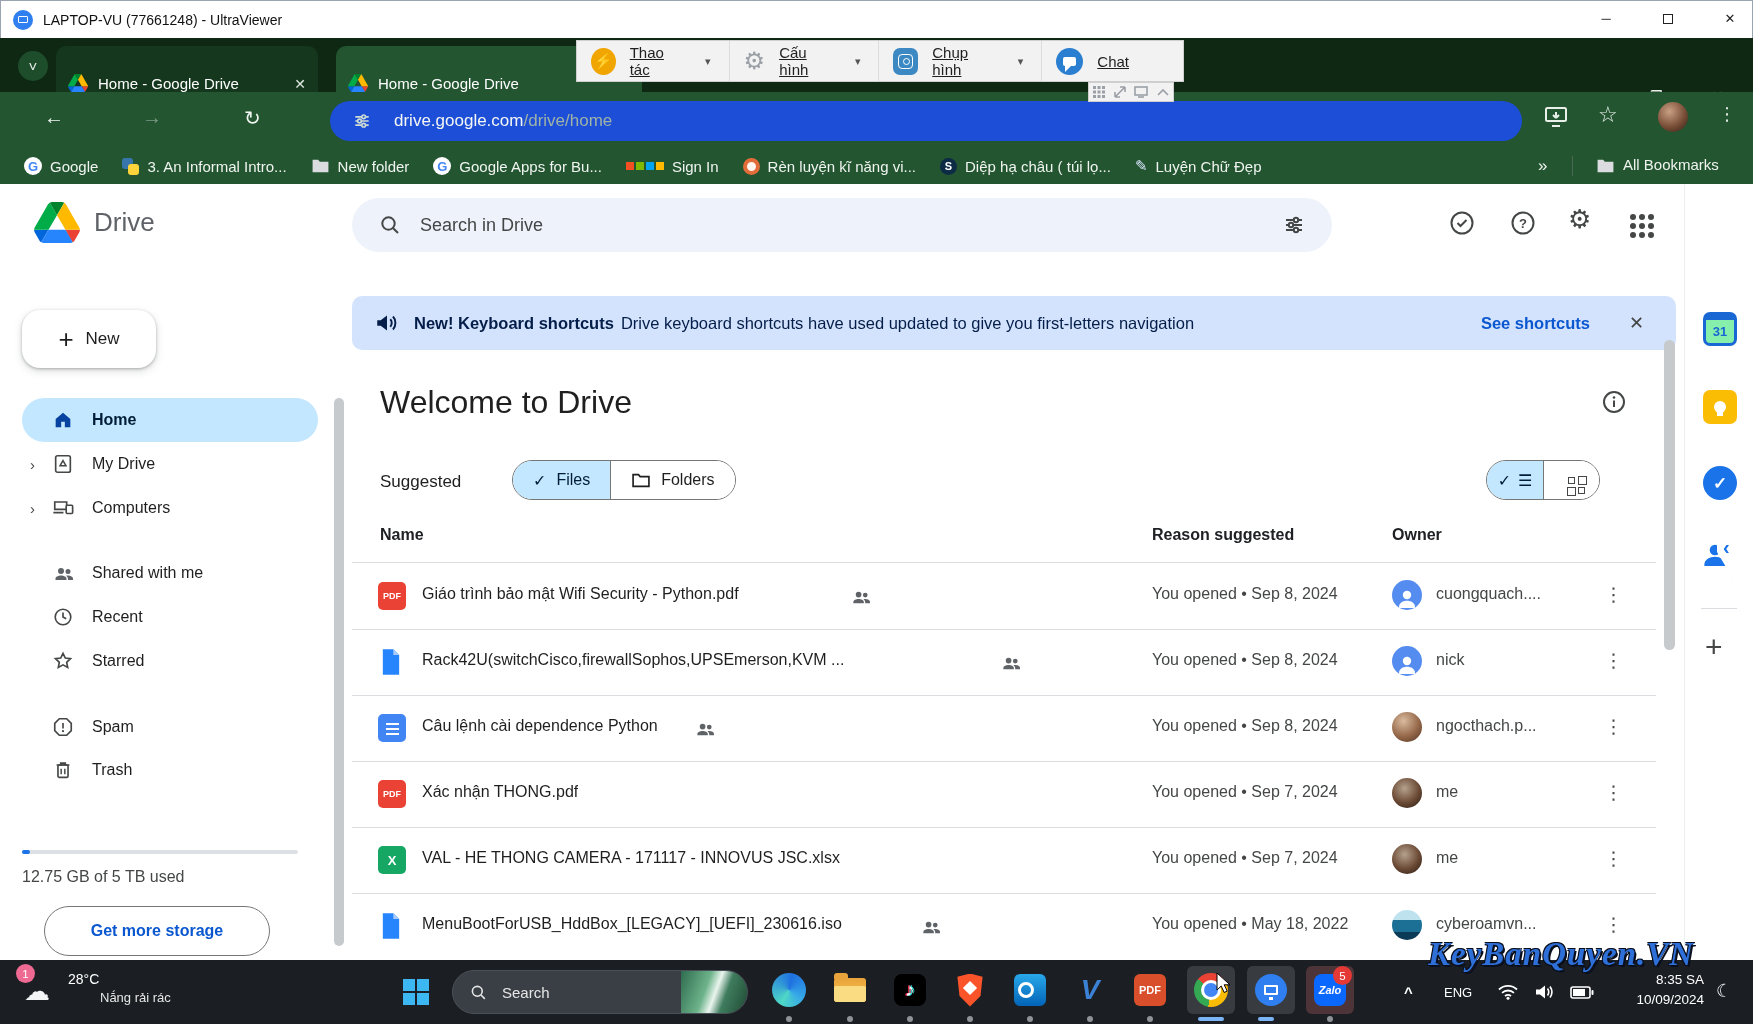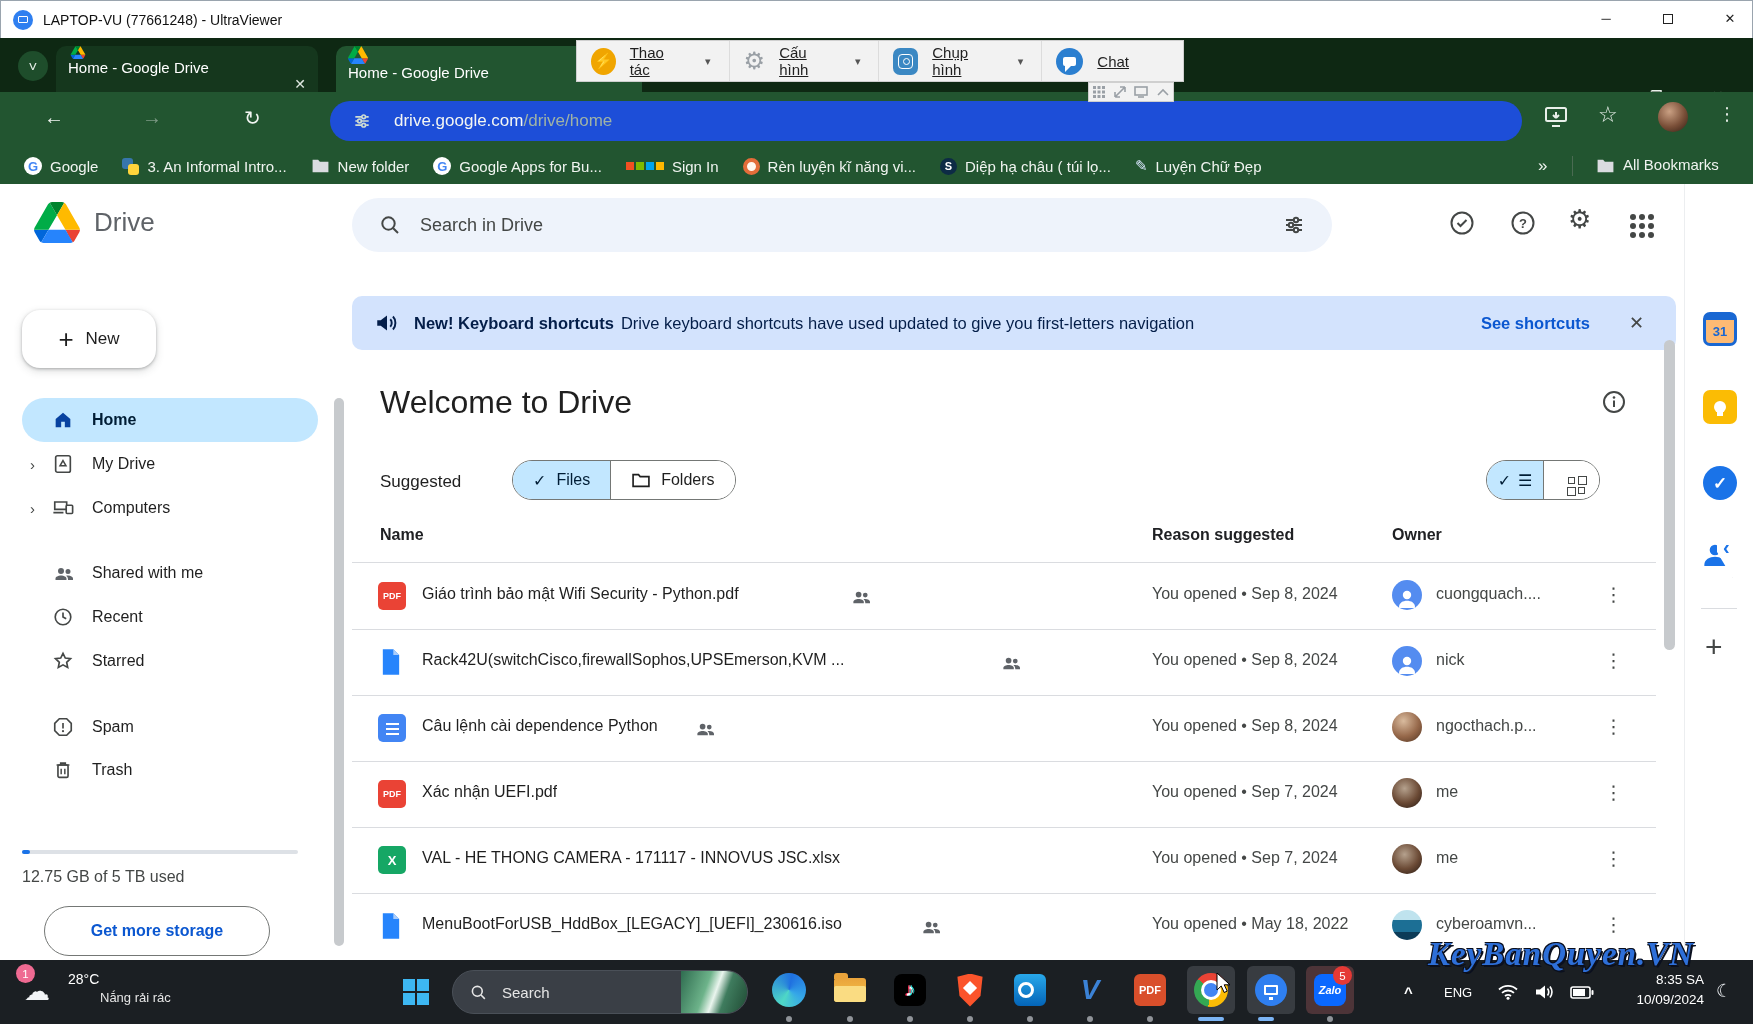--- a/index.html
+++ b/index.html
@@ -12,21 +12,21 @@
   #titlebar { position:absolute; left:0; top:0; width:1753px; height:38px; background:#fff; border:1px solid #9aa4ae; border-bottom:none; display:flex; align-items:center; }
   .uv-ico { width:20px; height:20px; border-radius:50%; background:#2f7ff0; margin-left:12px; display:flex; align-items:center; justify-content:center; }
   .uv-ico i { display:block; width:10px; height:7px; border:1.6px solid #fff; border-radius:1px; }
   #titlebar .t { margin-left:10px; font-size:14px; color:#111; }
   .win-ctl { position:absolute; top:0; height:37px; width:46px; display:flex; align-items:center; justify-content:center; color:#222; font-size:13px; }
   .win-ctl .bx { width:10px; height:10px; border:1.4px solid #222; }
 
   
   #tabstrip { position:absolute; left:0; top:38px; width:1753px; height:54px; background:#0e2813; }
   .tabsearch { position:absolute; left:18px; top:13px; width:30px; height:30px; border-radius:50%; background:#1e4d2b; color:#e7efe9; font-size:15px; display:flex; align-items:center; justify-content:center; }
-  .tab { position:absolute; top:8px; height:46px; display:flex; align-items:flex-start; border-radius:10px 10px 0 0; color:#fff; font-size:15px; padding:0 12px;flex-direction:column; }
+  .tab { position:absolute; top:8px; height:46px; display:flex; align-items:flex-end; border-radius:10px 10px 0 0; color:#fff; font-size:15px; padding:0 12px; }
   .tab .fav { width:20px; height:18px; margin-right:10px; }
   .tab.inactive { left:56px; width:262px; background:#15371d; }
   .tab.active { left:336px; width:306px; background:#225530; }
   .tab .x { margin-left:auto; font-size:14px; color:#dfe8e1; padding-left:10px; }
   .chrome-ctl { position:absolute; top:50px; color:#e9f0ea; font-size:14px; }
   #toolbar { position:absolute; left:0; top:92px; width:1753px; height:56px; background:#225530; }
   .nav-ic { position:absolute; top:14px; font-size:20px; color:#f1f5f1; }
   .urlpill { position:absolute; left:330px; top:9px; width:1192px; height:40px; border-radius:20px; background:#1d4ed8; display:flex; align-items:center; }
   .urlpill .site-ic { margin-left:22px; }
   .urlpill .host { margin-left:22px; color:#f3f6f3; font-size:17px; }
@@ -109,21 +109,21 @@
   .av-blue { background:#548cf0; display:flex; align-items:flex-end; justify-content:center; }
   .av-photo1 { background:radial-gradient(circle at 38% 30%, #d9bb9e, #96684a 55%, #4e3220); }
   .av-photo2 { background:radial-gradient(circle at 42% 35%, #b5a18d, #6b4a35 55%, #241812); }
   .av-logo { background:linear-gradient(180deg, #bfe3ee 0 35%, #1c6f95 35% 75%, #0c3b57 75%); }
   .main-scroll { position:absolute; left:1664px; top:156px; width:11px; height:310px; border-radius:6px; background:#c7cacd; }
   .pg-chev { position:absolute; left:1702px; top:722px; font-size:22px; color:#444746; }
 
   
   #sidepanel { position:absolute; left:1684px; top:0; width:69px; height:776px; background:#fff; border-left:1px solid #eceef0; }
   .sp-ic { position:absolute; left:18px; }
-  .cal { width:34px; height:34px; border-radius:7px; background:#fdba74; border:3px solid #1967d2; border-top:8px solid #1967d2; color:#1967d2; font-weight:bold; font-size:13px; display:flex; align-items:center; justify-content:center; }
+  .cal { width:34px; height:34px; border-radius:7px; background:#86efac; border:3px solid #1967d2; border-top:8px solid #1967d2; color:#1967d2; font-weight:bold; font-size:13px; display:flex; align-items:center; justify-content:center; }
   .keep { width:34px; height:34px; border-radius:7px; background:#fbbc04; display:flex; align-items:center; justify-content:center; }
   .keep i { width:12px; height:12px; border-radius:50%; background:#fff; position:relative; }
   .keep i::after { content:""; position:absolute; left:3px; top:11px; width:6px; height:4px; background:#fff; }
   .tasks { width:34px; height:34px; border-radius:50%; background:#1a73e8; color:#fff; font-size:17px; font-weight:bold; display:flex; align-items:center; justify-content:center; }
   .flyout { position:absolute; left:32px; top:332px; width:37px; height:62px; background:#fff; box-shadow:-3px 3px 8px rgba(0,0,0,.28); clip-path:polygon(0 0,100% 0,100% 100%,42% 100%,0 58%); display:flex; align-items:center; color:#1a73e8; font-weight:bold; font-size:20px; padding-left:6px; }
   .sp-div { position:absolute; left:16px; top:424px; width:36px; height:1px; background:#dadce0; }
   .sp-plus { position:absolute; left:20px; top:446px; font-size:30px; color:#444746; font-weight:300; }
 
   
   #capturebar { position:absolute; left:576px; top:40px; width:608px; height:42px; background:#f2f2f2; border:1px solid #cfcfcf; display:flex; z-index:50; }
@@ -583,21 +583,21 @@
         </svg>
       <span class="reason">You opened • Sep 8, 2024</span>
       <div class="oava av-photo1"></div>
       <span class="oname">ngocthach.p...</span>
       <span class="dots">⋮</span>
     </div>
     <div class="tdivider" style="top:577px;"></div>
 
     <div class="trow" style="top:577px;">
       <div class="fic fi fi-pdf">PDF</div>
-      <span class="fname">Xác nhận UEFI.pdf</span>
+      <span class="fname">Xác nhận THONG.pdf</span>
       <span class="reason">You opened • Sep 7, 2024</span>
       <div class="oava av-photo2"></div>
       <span class="oname">me</span>
       <span class="dots">⋮</span>
     </div>
     <div class="tdivider" style="top:643px;"></div>
 
     <div class="trow" style="top:643px;">
       <div class="fic fi fi-xlsx">X</div>
       <span class="fname">VAL - HE THONG CAMERA  - 171117 - INNOVUS JSC.xlsx</span>

